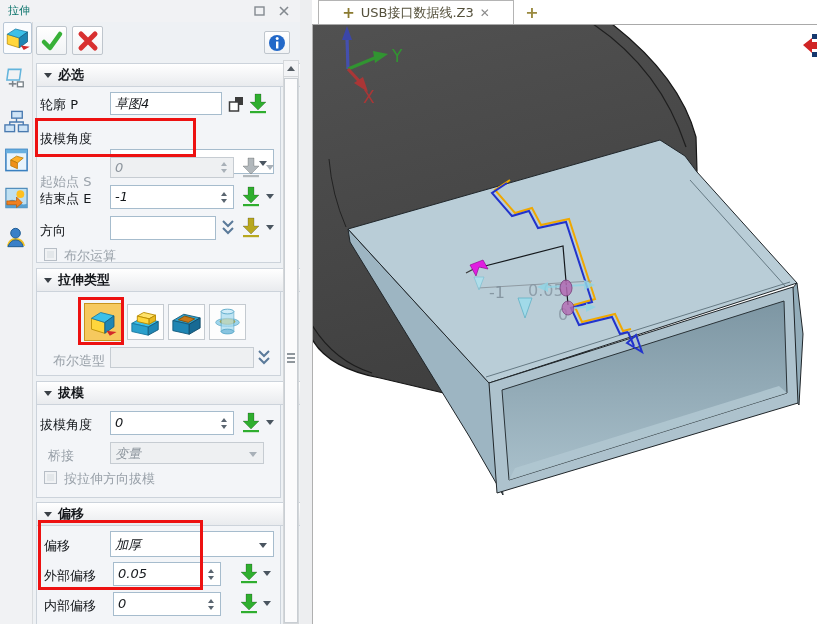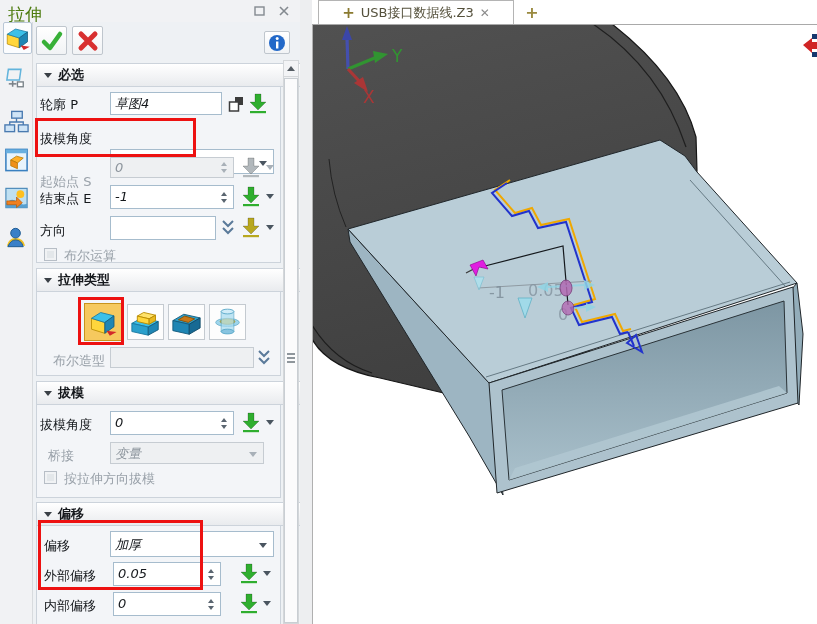--- a/index.html
+++ b/index.html
@@ -2,21 +2,21 @@
 <html><head>
 <meta charset="utf-8">
 <style>
   html,body{margin:0;padding:0;}
   body{width:817px;height:624px;position:relative;overflow:hidden;
        font-family:"DejaVu Sans","Liberation Sans",sans-serif;
        background:#ffffff;font-size:13px;color:#15181c;}
   .abs{position:absolute;}
   
   .titlebar{left:0;top:0;width:300px;height:22px;background:#f1f2f4;}
-  .title{left:8px;top:3px;font-size:17px;color:#4d7c0f;}
+  .title{left:8px;top:3px;font-size:11px;color:#0f766e;}
   .win-btn{width:16px;height:14px;top:4px;}
   .toolcol{left:0;top:22px;width:33px;height:602px;background:#f1f2f4;border-right:1px solid #d8dbde;box-sizing:border-box;}
   .panelbg{left:33px;top:22px;width:267px;height:602px;background:#eef1f4;}
   .toolbtn{left:3px;width:29px;height:32px;}
   .toolbtn.sel{background:#fbfcfe;border:1px solid #b9c7d6;border-radius:2px;box-sizing:border-box;}
   .btn{background:linear-gradient(#ffffff,#f1f3f5);border:1px solid #bfc6cd;border-radius:2px;box-sizing:border-box;
        display:flex;align-items:center;justify-content:center;}
   
   .hdr{width:271px;height:24px;background:linear-gradient(#ffffff,#e9ebee);border:1px solid #ccd3db;
        box-sizing:border-box;display:flex;align-items:center;font-weight:bold;font-size:13px;}

